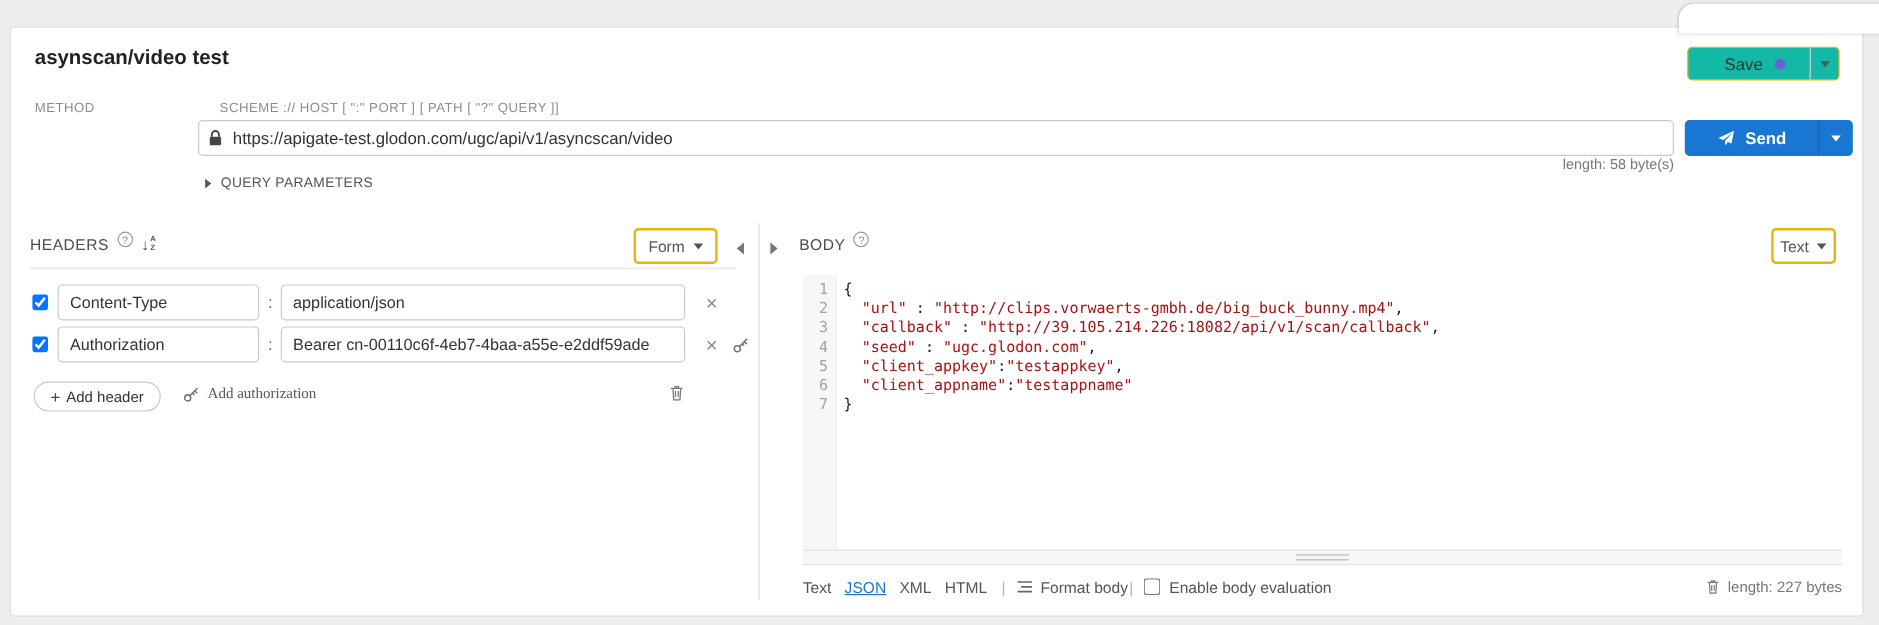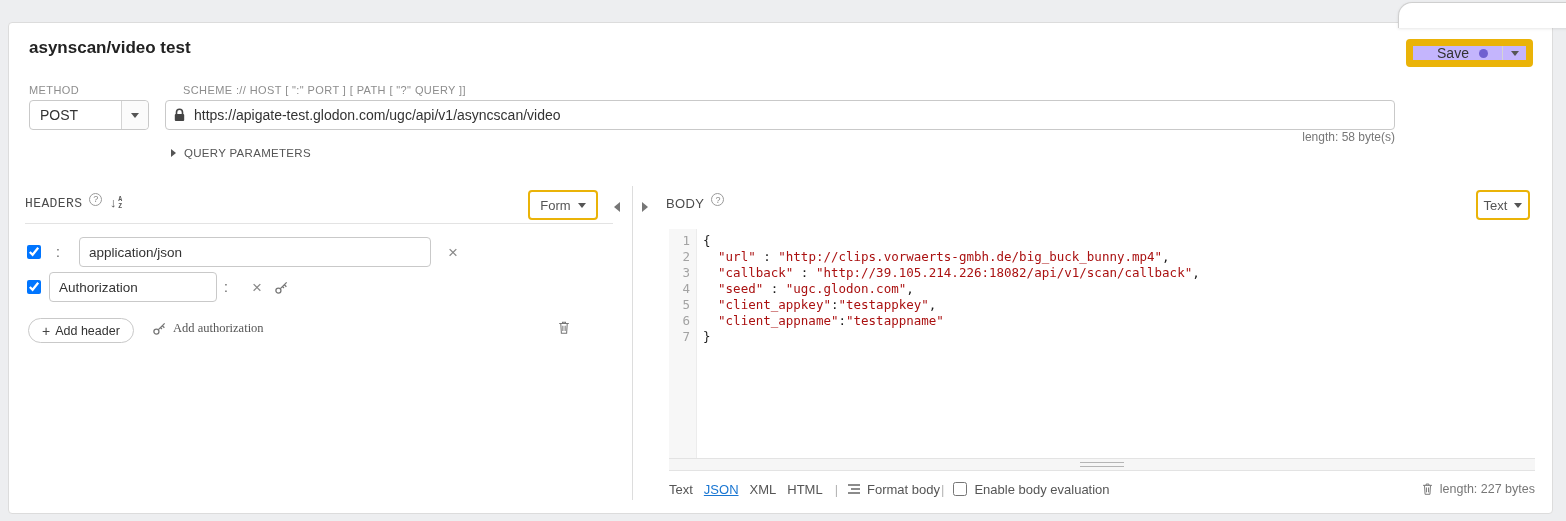--- a/index.html
+++ b/index.html
@@ -13,21 +13,21 @@
     border-radius:14px 0 0 0; box-shadow:0 1px 3px rgba(0,0,0,.10); z-index:3; }
 
   .card { position:absolute; left:8px; top:22px; width:1545px; height:492px;
     background:#fff; border:1px solid #dcdcdc; border-radius:4px; z-index:2; }
 
   .page-title { position:absolute; left:20px; top:15px; font-size:17px;
     font-weight:bold; color:#222; }
 
   
   .split-btn { position:absolute; display:flex; align-items:stretch;
-    border:7px solid #eab308; border-radius:4px; background:#c4b5fd; cursor:pointer; }
+    border:1px solid #eab308; border-radius:4px; background:#14b8a6; cursor:pointer; }
   .split-btn .main { display:flex; align-items:center; }
   .split-btn .arrow-seg { display:flex; align-items:center; justify-content:center;
     border-left:1px solid #d4d4d4; width:24px; }
   .caret { width:0; height:0; border-left:4px solid transparent;
     border-right:4px solid transparent; border-top:5px solid #555; }
 
   .save-btn { left:1397px; top:16px; width:127px; height:28px; font-size:14px; color:#333; }
   .save-btn .main { flex:1; justify-content:center; gap:10px; padding-left:10px;}
   .unsaved-dot { width:9px; height:9px; border-radius:50%; background:var(--dot,#6f5fd0); }
 
@@ -60,21 +60,21 @@
 
   .tri-right { width:0; height:0; border-top:4px solid transparent;
     border-bottom:4px solid transparent; border-left:5px solid #555; }
   .tri-left  { width:0; height:0; border-top:5px solid transparent;
     border-bottom:5px solid transparent; border-right:6px solid #777; cursor:pointer; }
   .tri-right-lg { width:0; height:0; border-top:5px solid transparent;
     border-bottom:5px solid transparent; border-left:6px solid #777; cursor:pointer; }
 
   .section-title { font-size:13px; color:#4c4c4c; letter-spacing:.4px; }
   .headers-head { position:absolute; left:16px; top:173px; display:flex;
-    align-items:center; gap:7px;font-family:Liberation Mono, monospace; }
+    align-items:center; gap:7px; }
   .help { width:13px; height:13px; border:1px solid #9a9a9a; border-radius:50%;
     color:#8a8a8a; font-size:9px; display:flex; align-items:center; justify-content:center;
     position:relative; top:-4px; }
   .sort-icon { display:flex; align-items:center; color:#555; }
   .sort-icon .ar { font-size:13px; line-height:13px; }
   .sort-icon .az { display:flex; flex-direction:column; font-size:6.5px; line-height:6.5px;
     font-weight:bold; margin-left:1px; }
 
   .pill-select { position:absolute; display:flex; align-items:center; justify-content:center;
     gap:7px; border:2px solid #eab308; border-radius:4px; background:#fff;
@@ -86,21 +86,21 @@
   .collapse-left { position:absolute; left:605px; top:179px; }
   .expand-right  { position:absolute; left:633px; top:179px; }
 
   .headers-hr { position:absolute; left:16px; top:200px; width:588px; height:1px; background:#e3e3e3; }
 
   .header-rows { position:absolute; left:16px; top:214px; width:600px; }
   .header-row { display:flex; align-items:center; height:30px; margin-bottom:5px; }
   .header-row input[type=checkbox] { width:14px; height:14px; margin:0 8px 0 2px; }
   .header-row .name-in { width:168px; }
   .header-row .colon { color:#666; margin:0 7px; font-size:14px; }
-  .header-row .value-in { width:352px;margin-left:12px; }
+  .header-row .value-in { width:352px; }
   .header-row input[type=text] { height:30px; border:1px solid #c9c9c9; border-radius:4px;
     padding:0 9px; font-size:13.5px; color:#333; font-family:"Liberation Sans",sans-serif; }
   .x-btn { color:#8a8a8a; font-size:17px; margin-left:17px; cursor:pointer; line-height:1; }
   .key-ic { margin-left:12px; cursor:pointer; }
 
   .add-header { position:absolute; left:19px; top:295px; height:25px; padding:0 13px;
     border:1px solid #c9c9c9; border-radius:13px; background:#fff; display:flex;
     align-items:center; gap:5px; font-size:12.5px; color:#333; cursor:pointer; }
   .plus { font-size:14px; color:#444; }
   .add-auth { position:absolute; left:143px; top:298px; display:flex; align-items:center;
@@ -152,37 +152,44 @@
         <span class="unsaved-dot"></span>
       </div>
       <div class="arrow-seg">
         <span class="caret"></span>
       </div>
     </div>
 
     <div class="field-label" style="left:20px; top:61px;">METHOD</div>
     <div class="field-label" style="left:174px; top:61px;">SCHEME :// HOST [ ":" PORT ] [ PATH [ "?" QUERY ]]</div>
 
-    <div class="method-select">
-      <span class="val">POST</span>
-      <span class="arrow-seg">
-          <span class="caret"></span>
-        </span>
-    </div>
 
     <div class="url-wrap">
       <span class="lock">
         <svg width="13" height="14" viewBox="0 0 13 14">
             <path d="M3.5 6V4.2a3 3 0 0 1 6 0V6" fill="none" stroke="#444" stroke-width="1.6"></path>
             <rect x="1.8" y="6" width="9.4" height="7" rx="1" fill="#444"></rect>
           </svg>
       </span>
       <input type="text" value="https://apigate-test.glodon.com/ugc/api/v1/asyncscan/video" style="">
     </div>
 
+    <div class="split-btn send-btn">
+      <div class="main">
+        <span>
+          <svg width="15" height="15" viewBox="0 0 16 16">
+              <path d="M15 1 1 7.4l4.4 1.8L14 2.6 6.9 9.8l.4 4.4 2.2-3.2 3.2 1.4z" fill="#fff"></path>
+            </svg>
+        </span>
+        <span>Send</span>
+      </div>
+      <div class="arrow-seg">
+        <span class="caret"></span>
+      </div>
+    </div>
 
     <div class="url-length">length: 58 byte(s)</div>
 
     <div class="query-params">
       <span class="tri-right"></span>
       <span>QUERY PARAMETERS</span>
     </div>
 
     <div class="headers-head">
       <span class="section-title">HEADERS</span>
@@ -203,35 +210,37 @@
 
     <span class="collapse-left tri-left"></span>
     <div class="v-divider"></div>
     <span class="expand-right tri-right-lg"></span>
 
     <div class="headers-hr"></div>
 
     <div class="header-rows">
   <div class="header-row">
     <input type="checkbox" checked="" style="">
+    <input type="text" class="name-in" value="Content-Type" style="">
     <span class="colon">:</span>
     <input type="text" class="value-in" value="application/json" style="">
     <span class="x-btn">×</span>
     <span class="key-ic" style="visibility: hidden;">
       <svg width="15" height="15" viewBox="0 0 16 16">
               <circle cx="4.7" cy="11.3" r="2.7" fill="none" stroke="#777" stroke-width="1.4"></circle>
               <path d="M6.8 9.2 13.5 2.5M11 5l2.2 2.2M9 7l1.6 1.6" fill="none" stroke="#777" stroke-width="1.4"></path>
             </svg>
     </span>
   </div>
 
   <div class="header-row">
     <input type="checkbox" checked="" style="">
     <input type="text" class="name-in" value="Authorization" style="">
     <span class="colon">:</span>
+    <input type="text" class="value-in" value="Bearer cn-00110c6f-4eb7-4baa-a55e-e2ddf59ade" style="">
     <span class="x-btn">×</span>
     <span class="key-ic">
       <svg width="15" height="15" viewBox="0 0 16 16">
               <circle cx="4.7" cy="11.3" r="2.7" fill="none" stroke="#777" stroke-width="1.4"></circle>
               <path d="M6.8 9.2 13.5 2.5M11 5l2.2 2.2M9 7l1.6 1.6" fill="none" stroke="#777" stroke-width="1.4"></path>
             </svg>
     </span>
   </div>
 </div>
 

